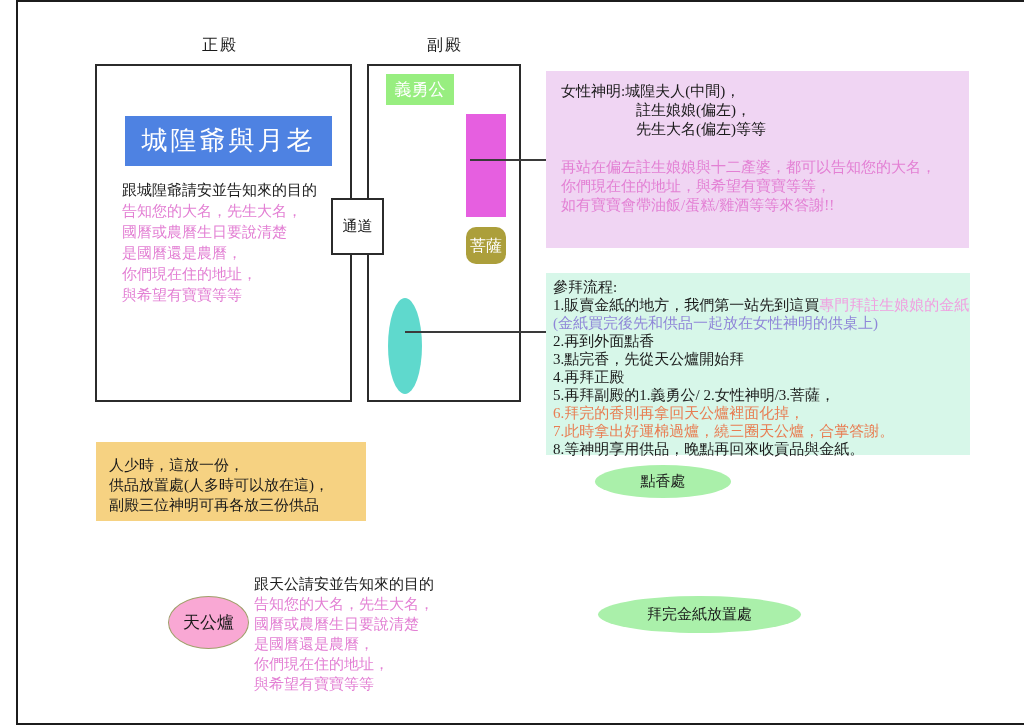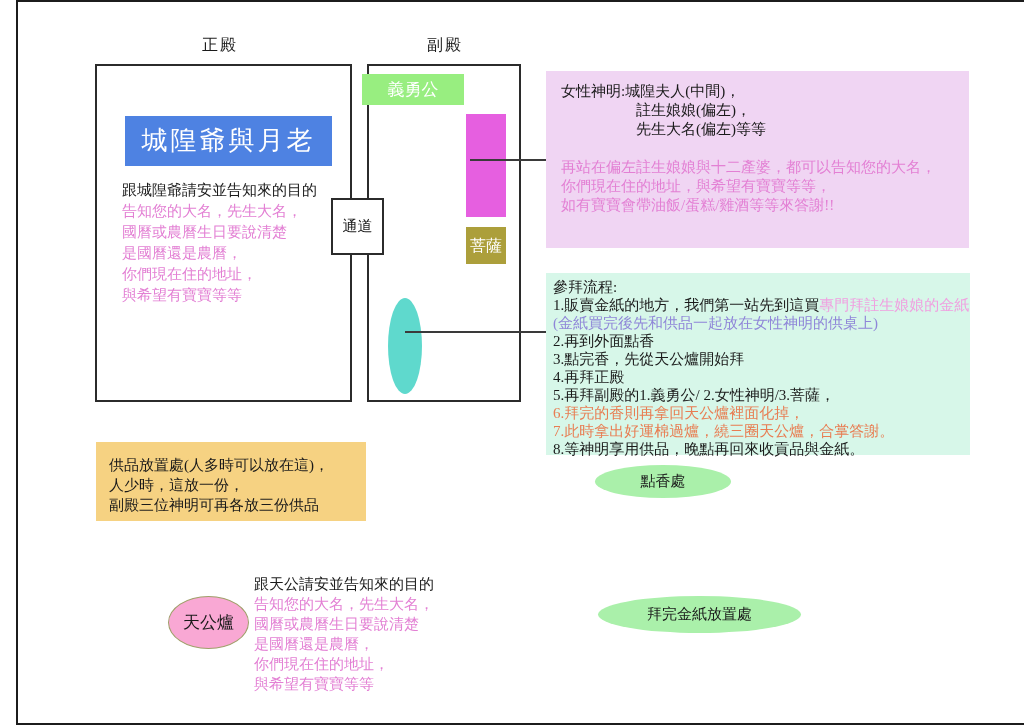--- a/index.html
+++ b/index.html
@@ -25,21 +25,21 @@
   .pink{color:#e380d4;}
   .lightpink{color:#f0a0e0;}
   .violet{color:#8f86d8;}
   .orangetxt{color:#e87d52;}
   .passage-box{
     box-sizing:border-box;border:2px solid #2b2b2b;background:#ffffff;
     text-align:center;font-size:15px;line-height:53px;z-index:6;
   }
   .sign-green{background:#98ee80;color:#ffffff;text-align:center;font-size:17px;line-height:31px;}
   .rect-magenta{background:#e65fe0;}
-  .sign-olive{background:#ac9f3b;color:#ffffff;text-align:center;font-size:16px;line-height:37px;}
+  .sign-olive{background:#ac9f3b;color:#ffffff;text-align:center;font-size:16px;line-height:37px;border-radius:10px;}
   .ellipse{border-radius:50%;}
   .ellipse-teal{background:#5fd9cd;}
   .connector{background:#3a3a3a;height:2px;z-index:4;}
   .note-pinkbox{
     background:#f0d5f3;box-sizing:border-box;
     padding:11px 8px 0 15px;font-size:15px;line-height:19px;white-space:nowrap;
   }
   .note-pinkbox .indent{margin-left:75px;}
   .note-pinkbox .spacer{height:19px;}
   .note-tealbox{
@@ -71,21 +71,21 @@
     <div class="pink">告知您的大名，先生大名，</div>
     <div class="pink">國曆或農曆生日要說清楚</div>
     <div class="pink">是國曆還是農曆，</div>
     <div class="pink">你們現在住的地址，</div>
     <div class="pink">與希望有寶寶等等</div>
   </div>
 
   <div class="abs passage-box" style="left:313px;top:196px;width:53px;height:57px;">通道</div>
 
   <div class="abs hall-rect" style="left:349px;top:62px;width:154px;height:338px;"></div>
-  <div class="abs sign-green" style="left:344px;top:72px;width:102px;height:31px;">義勇公</div>
+  <div class="abs sign-green" style="left:368px;top:72px;width:68px;height:31px;">義勇公</div>
   <div class="abs rect-magenta" style="left:448px;top:112px;width:40px;height:103px;"></div>
   <div class="abs sign-olive" style="left:448px;top:225px;width:40px;height:37px;">菩薩</div>
   <div class="abs ellipse ellipse-teal" style="left:370px;top:296px;width:34px;height:96px;"></div>
 
   <div class="abs connector" style="left:452px;top:157px;width:76px;"></div>
   <div class="abs connector" style="left:387px;top:329px;width:141px;"></div>
 
   <div class="abs note-pinkbox" style="left:528px;top:69px;width:423px;height:177px;">
     <div>女性神明:城隍夫人(中間)，</div>
     <div class="indent">註生娘娘(偏左)，</div>
@@ -103,22 +103,22 @@
     <div>2.再到外面點香</div>
     <div>3.點完香，先從天公爐開始拜</div>
     <div>4.再拜正殿</div>
     <div>5.再拜副殿的1.義勇公/ 2.女性神明/3.菩薩，</div>
     <div class="orangetxt">6.拜完的香則再拿回天公爐裡面化掉，</div>
     <div class="orangetxt">7.此時拿出好運棉過爐，繞三圈天公爐，合掌答謝。</div>
     <div>8.等神明享用供品，晚點再回來收貢品與金紙。</div>
   </div>
 
   <div class="abs note-orangebox" style="left:78px;top:440px;width:270px;height:79px;">
+    <div>人少時，這放一份，</div>
     <div>供品放置處(人多時可以放在這)，</div>
-    <div>人少時，這放一份，</div>
     <div>副殿三位神明可再各放三份供品</div>
   </div>
 
   <div class="abs ellipse ellipse-green" style="left:577px;top:463px;width:136px;height:33px;line-height:33px;">點香處</div>
   <div class="abs ellipse ellipse-green" style="left:580px;top:594px;width:203px;height:37px;line-height:37px;">拜完金紙放置處</div>
 
   <div class="abs ellipse ellipse-yellow" style="left:150px;top:594px;width:81px;height:53px;">天公爐</div>
   <div class="abs txtblock" style="left:236px;top:572px;line-height:20px;">
     <div>跟天公請安並告知來的目的</div>
     <div class="pink">告知您的大名，先生大名，</div>

